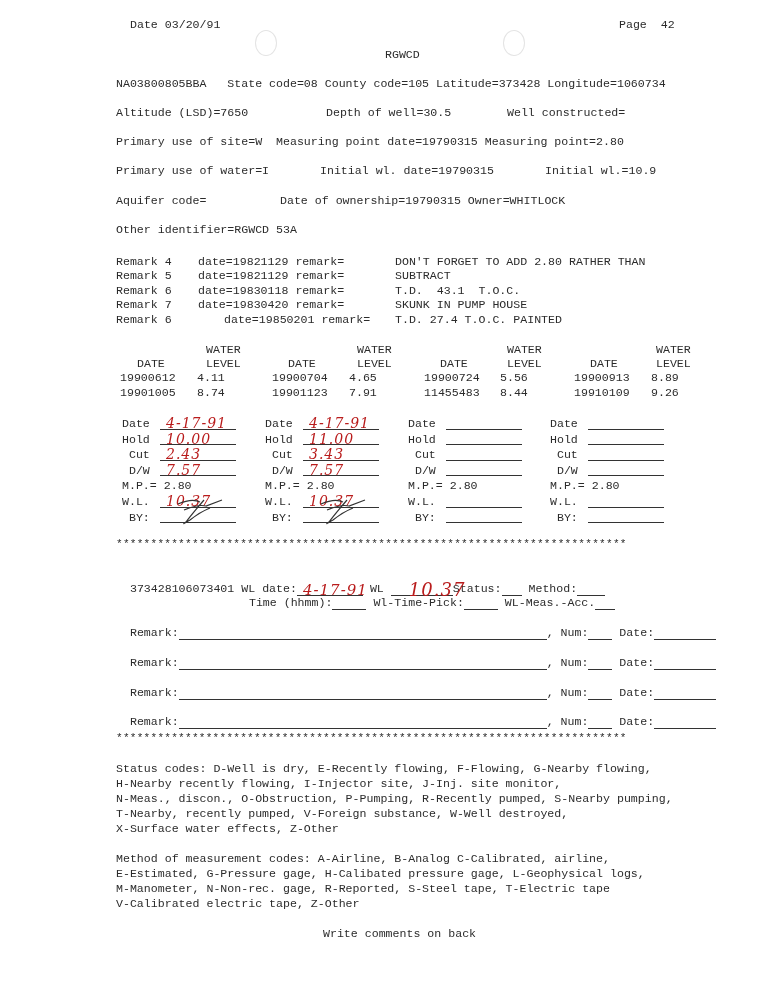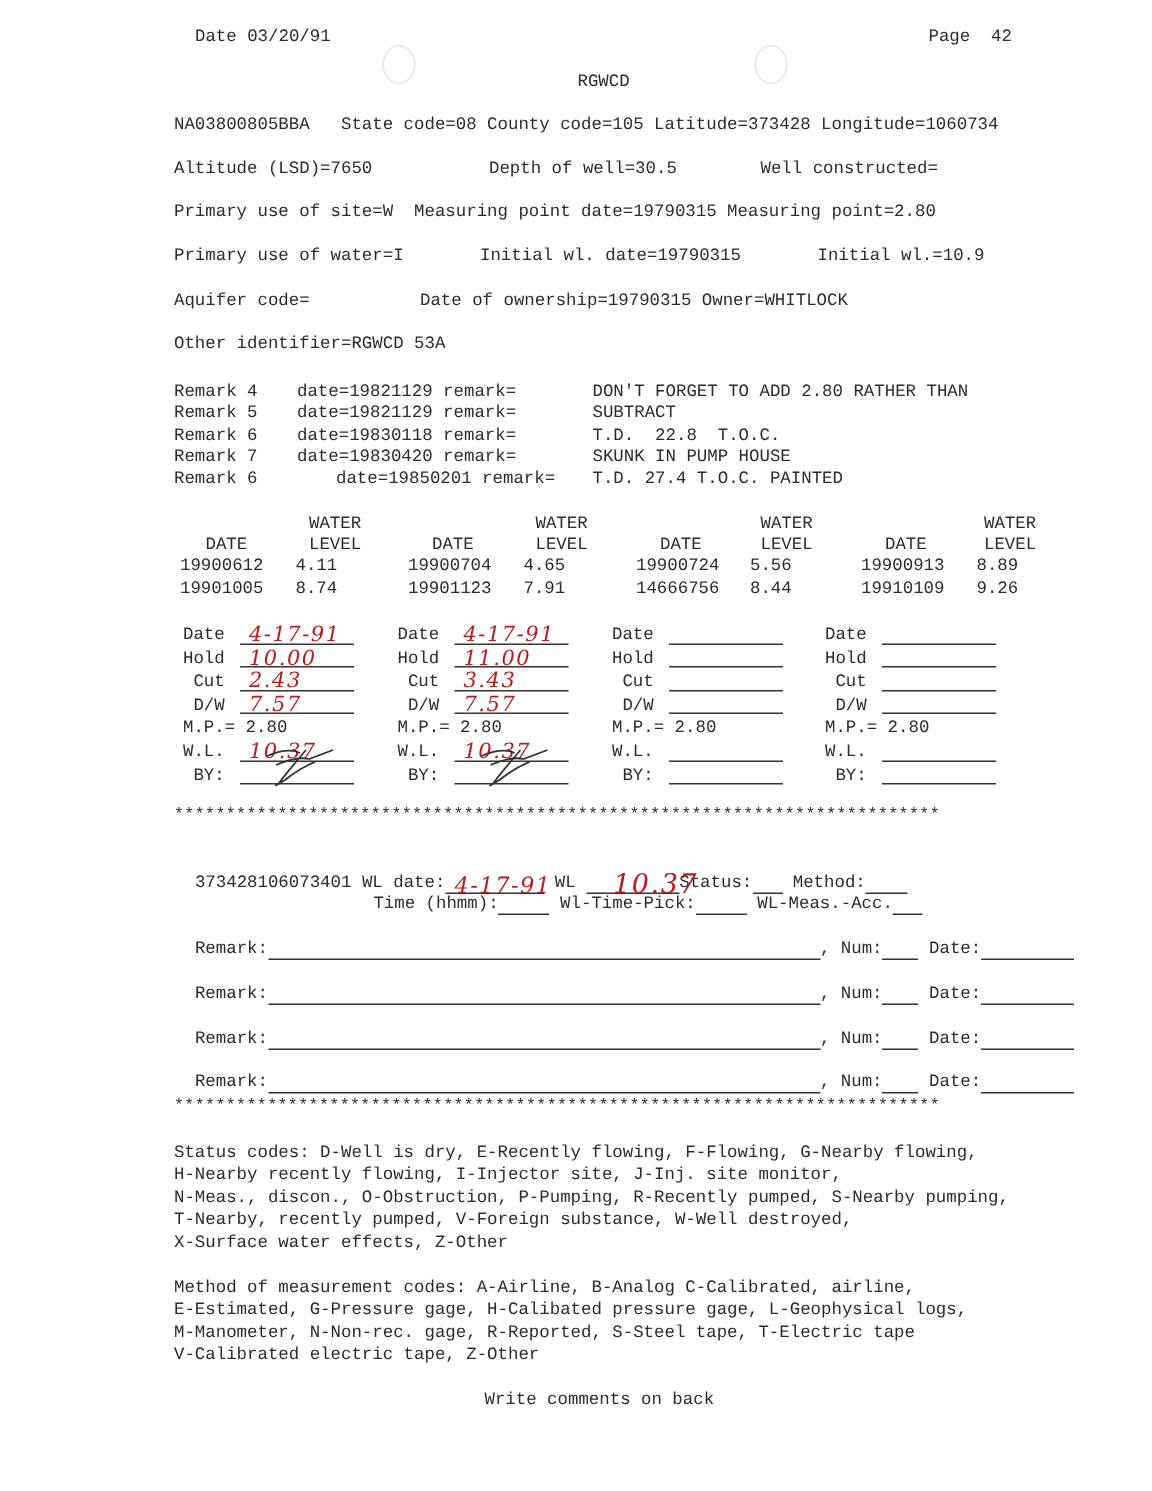--- a/index.html
+++ b/index.html
@@ -48,21 +48,21 @@
 
 <div>
   <div class="abs" style="left:116px;top:255px;">Remark 4</div>
   <div class="abs" style="left:198px;top:255px;">date=19821129 remark=</div>
   <div class="abs" style="left:395px;top:255px;">DON'T FORGET TO ADD 2.80 RATHER THAN</div>
   <div class="abs" style="left:116px;top:269px;">Remark 5</div>
   <div class="abs" style="left:198px;top:269px;">date=19821129 remark=</div>
   <div class="abs" style="left:395px;top:269px;">SUBTRACT</div>
   <div class="abs" style="left:116px;top:284px;">Remark 6</div>
   <div class="abs" style="left:198px;top:284px;">date=19830118 remark=</div>
-  <div class="abs" style="left:395px;top:284px;">T.D.  22.8  T.O.C.</div>
+  <div class="abs" style="left:395px;top:284px;">T.D.  43.1  T.O.C.</div>
   <div class="abs" style="left:116px;top:298px;">Remark 7</div>
   <div class="abs" style="left:198px;top:298px;">date=19830420 remark=</div>
   <div class="abs" style="left:395px;top:298px;">SKUNK IN PUMP HOUSE</div>
   <div class="abs" style="left:116px;top:313px;">Remark 6</div>
   <div class="abs" style="left:198px;top:313px;margin-left:26px;">date=19850201 remark=</div>
   <div class="abs" style="left:395px;top:313px;">T.D. 27.4 T.O.C. PAINTED</div>
 </div>
 
 <div>
 
@@ -85,21 +85,21 @@
   <div class="abs" style="left:349px;top:371px;">4.65</div>
   <div class="abs" style="left:424px;top:371px;">19900724</div>
   <div class="abs" style="left:500px;top:371px;">5.56</div>
   <div class="abs" style="left:574px;top:371px;">19900913</div>
   <div class="abs" style="left:651px;top:371px;">8.89</div>
 
   <div class="abs" style="left:120px;top:386px;">19901005</div>
   <div class="abs" style="left:197px;top:386px;">8.74</div>
   <div class="abs" style="left:272px;top:386px;">19901123</div>
   <div class="abs" style="left:349px;top:386px;">7.91</div>
-  <div class="abs" style="left:424px;top:386px;">14666756</div>
+  <div class="abs" style="left:424px;top:386px;">11455483</div>
   <div class="abs" style="left:500px;top:386px;">8.44</div>
   <div class="abs" style="left:574px;top:386px;">19910109</div>
   <div class="abs" style="left:651px;top:386px;">9.26</div>
 </div>
 
 <div class="card" style="left:122px;top:416px;">
   <div class="row"><span class="lbl">Date</span><span class="fill"><span class="hand">4-17-91</span></span></div>
   <div class="row"><span class="lbl">Hold</span><span class="fill"><span class="hand">10.00</span></span></div>
   <div class="row"><span class="lbl"> Cut</span><span class="fill"><span class="hand">2.43</span></span></div>
   <div class="row"><span class="lbl"> D/W</span><span class="fill"><span class="hand">7.57</span></span></div>

